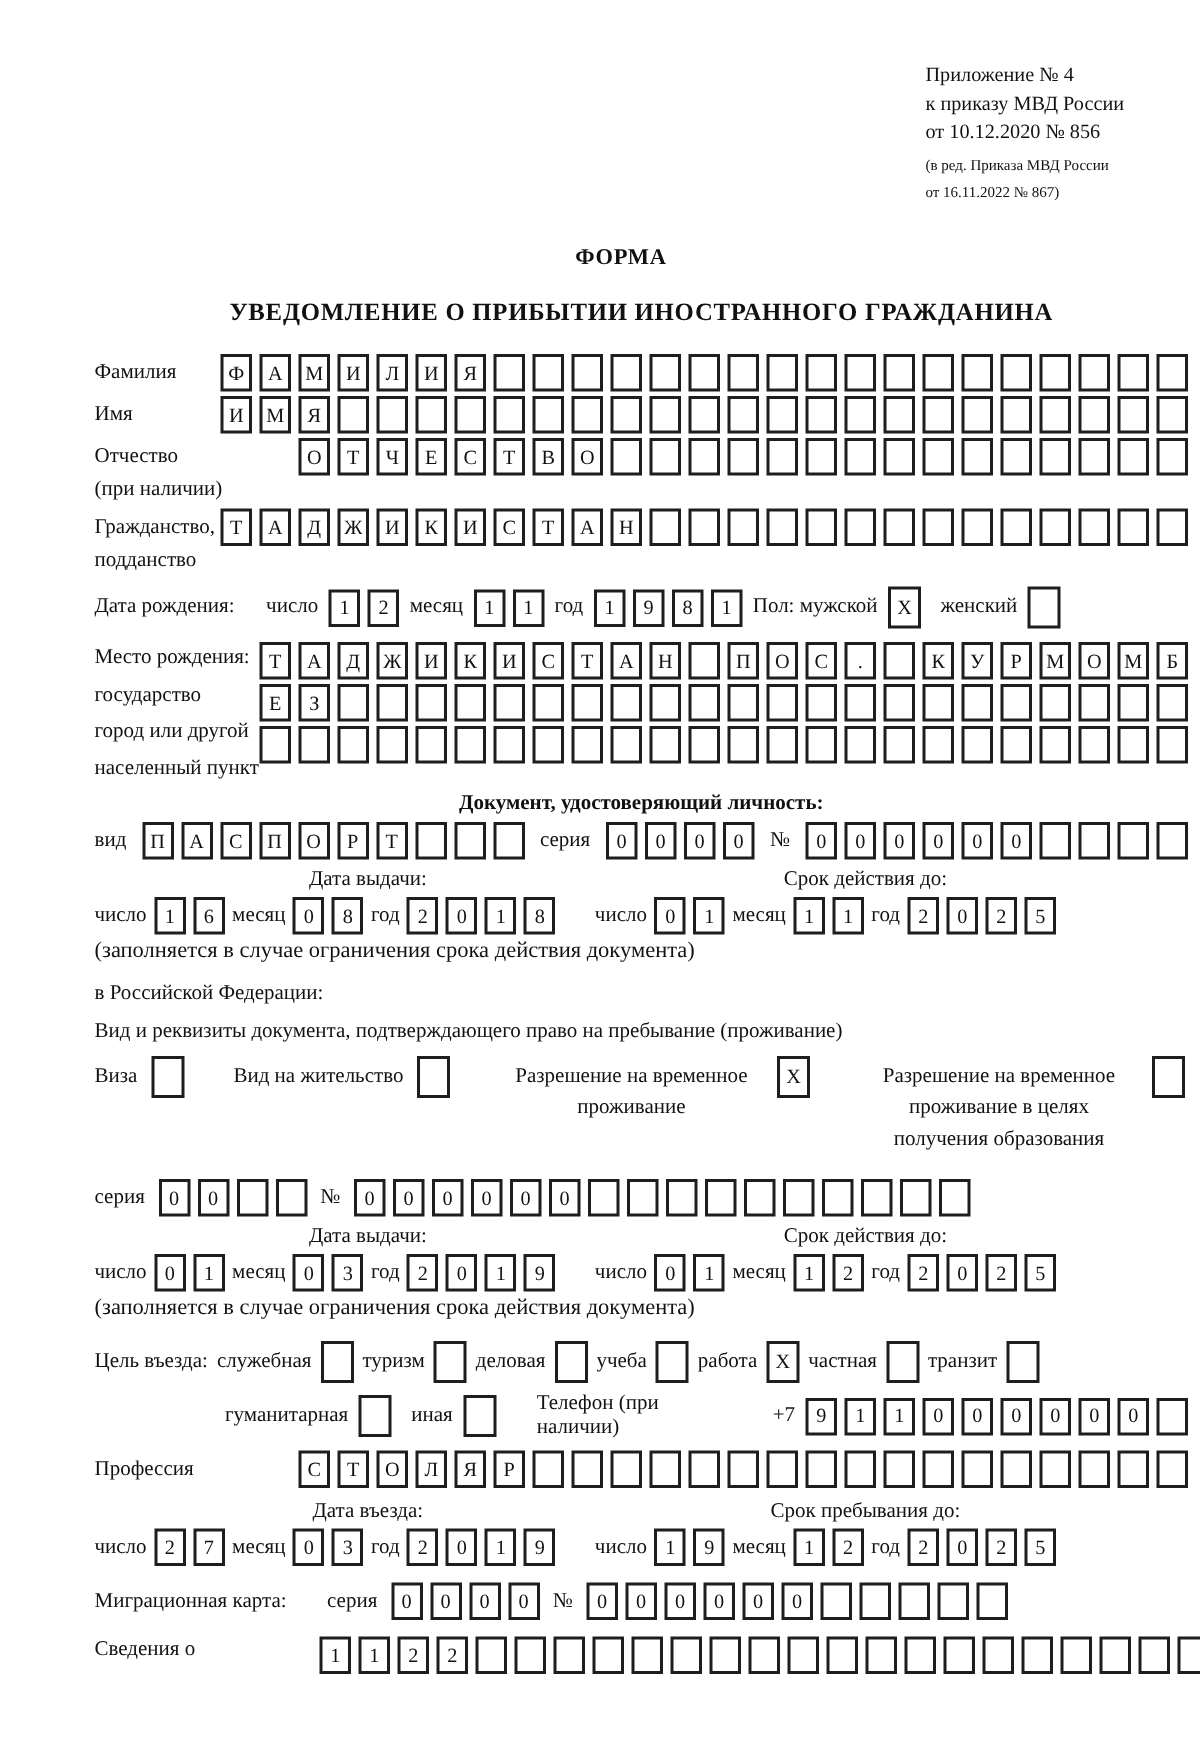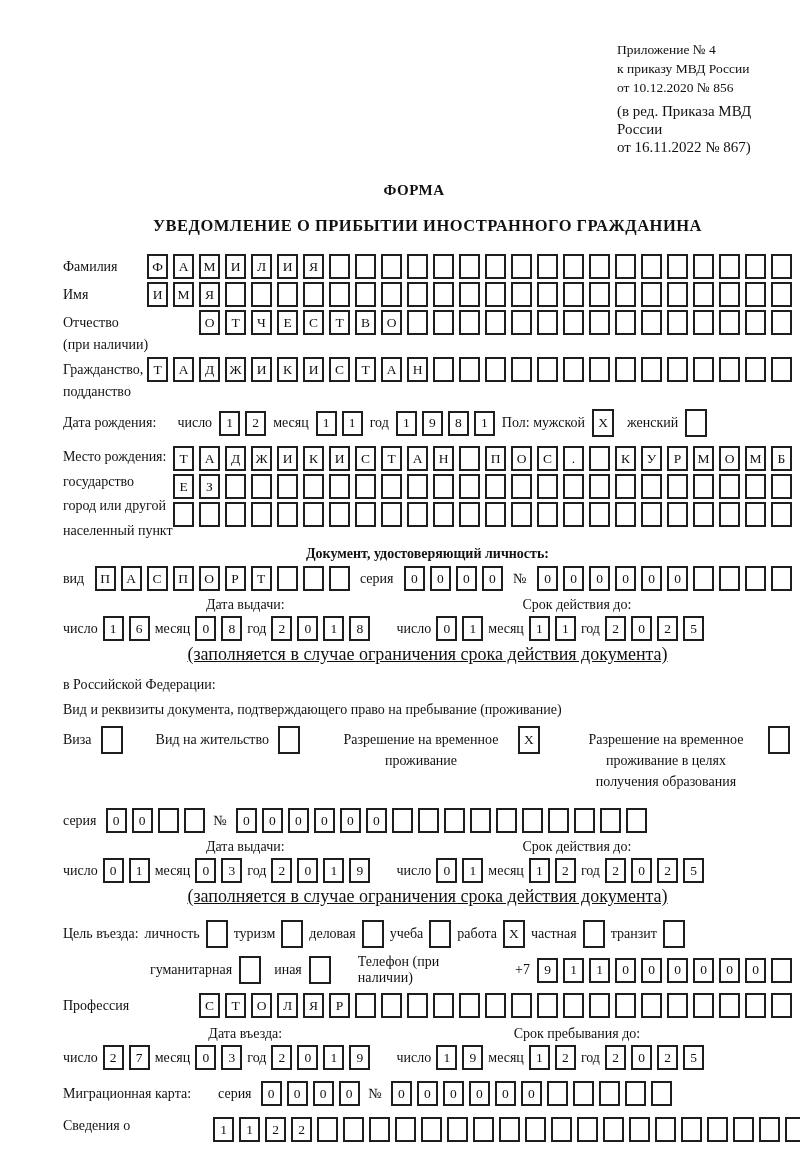--- a/index.html
+++ b/index.html
@@ -2,21 +2,21 @@
 <html><head>
 <meta charset="utf-8">
 <style>
   html,body{margin:0;padding:0;background:#ffffff;}
   body{width:800px;height:1163px;overflow:hidden;color:#111;
        font-family:"Liberation Serif","DejaVu Serif",serif;font-size:14px;}
   .page{box-sizing:border-box;width:800px;height:1163px;padding:40px 8px 0 63px;position:relative;}
 
   
   .annex{margin-left:554px;font-size:13.5px;line-height:19px;}
-  .annex .ed{font-size:15px;line-height:18px;}
+  .annex .ed{font-size:10px;line-height:18px;}
   .annex .ed.first{margin-top:5px;}
   .forma{font-weight:bold;font-size:15px;text-align:center;margin:26px 27px 0 0;letter-spacing:0.5px;}
 
   
   .title{text-align:center;font-weight:bold;font-size:16.5px;line-height:23px;letter-spacing:0.5px;margin-top:15px;}
   .uline{display:inline-block;width:56px;border-bottom:2px solid #3a3a3a;margin-left:14px;vertical-align:baseline;}
   .sect{font-weight:bold;font-size:15px;letter-spacing:0.85px;margin-top:23px;white-space:nowrap;}
 
   
   .cells{display:flex;gap:5px;flex:none;}
@@ -41,21 +41,21 @@
   .twocol .rcol .cells{margin-left:auto;}
 
   .center-b{font-weight:bold;text-align:center;margin:3px 0 4px 0;}
 
   
   .dtitles{display:flex;margin-top:6px;}
   .dtitles .dt-l{width:50%;text-align:center;}
   .dtitles .dt-r{width:41%;text-align:center;}
   .drow{display:flex;justify-content:space-between;padding-right:88px;margin-top:3px;}
   .dgrp{display:flex;align-items:center;gap:5px;}
-  .fnote{font-size:18px;text-align:center;margin-top:3px;text-decoration:underline;}
+  .fnote{font-size:15px;text-align:left;margin-top:3px;}
 
   .para{line-height:25px;margin-top:7px;}
 
   
   .opts{display:flex;justify-content:space-between;align-items:flex-start;margin-top:4px;padding-right:2px;}
   .opt{display:flex;align-items:flex-start;gap:9px;}
   .opt .olbl{line-height:21px;padding-top:3px;}
   .opt .c2{max-width:176px;text-align:center;}
   .opt .c3{max-width:186px;text-align:center;}
 
@@ -513,21 +513,21 @@
           <span class="cell">0</span>
           <span class="cell">2</span>
           <span class="cell">5</span>
         </div>
     </div>
   </div>
   <div class="fnote">(заполняется в случае ограничения срока действия документа)</div>
 
   <div class="purpose">
     <span>Цель въезда:</span>
-    <span>личность</span>
+    <span>служебная</span>
     <div class="cells cb">
         <span class="cell"></span>
       </div>
     <span>туризм</span>
     <div class="cells cb">
         <span class="cell"></span>
       </div>
     <span>деловая</span>
     <div class="cells cb">
         <span class="cell"></span>

